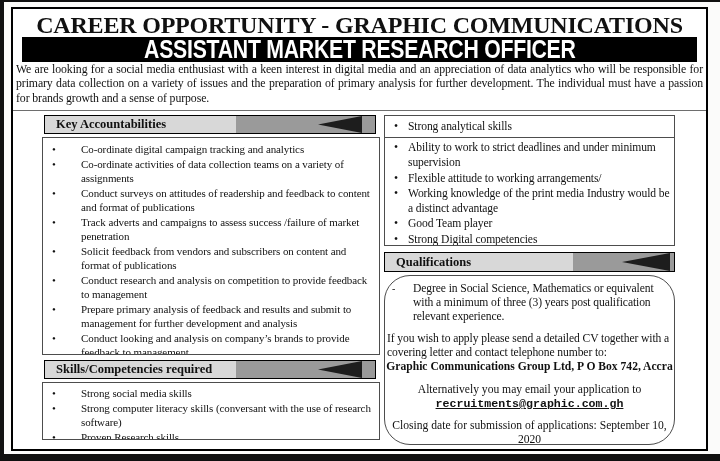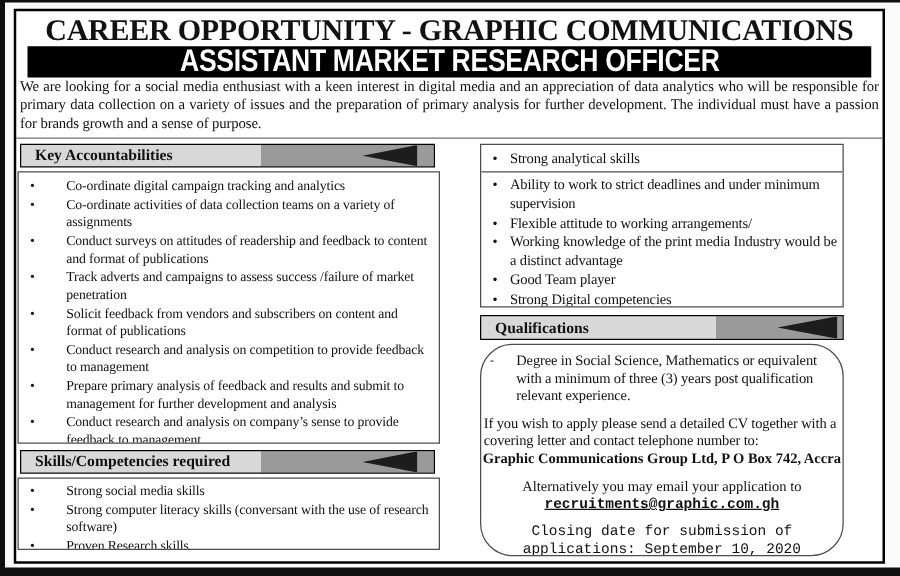--- a/index.html
+++ b/index.html
@@ -13,21 +13,21 @@
   .ad{position:absolute;left:11px;top:7px;width:693px;height:440px;border:2px solid #000;background:#fff;}
   .page-title{position:absolute;top:3px;left:0;width:100%;text-align:center;
               font-weight:bold;font-size:24px;letter-spacing:-0.2px;}
   .banner{position:absolute;top:28px;left:9px;width:675px;height:25px;background:var(--banner-bg,#000);
           display:flex;align-items:flex-start;justify-content:center;overflow:hidden;}
   .banner span{color:var(--banner-text,#fff);font-family:"Liberation Sans",sans-serif;font-weight:bold;
           font-size:25px;line-height:25px;white-space:nowrap;transform:scaleX(0.85);letter-spacing:-0.3px;}
   .intro{position:absolute;top:41px;left:3px;width:687px;font-size:11.8px;line-height:14.6px;
          text-align:justify;letter-spacing:-0.1px;}
   .rule{position:absolute;top:101px;left:0;width:100%;border-top:1.5px solid #6e6e6e;}
-  .col-left{position:absolute;left:1px;top:106px;width:338px;}
+  .col-left{position:absolute;left:1px;top:106px;width:338px;padding-left:28px;}
   .col-right{position:absolute;left:371px;top:106px;width:291px;}
   
   .bar{position:relative;height:19px;border:1px solid #000;box-sizing:border-box;
        background:linear-gradient(to right,var(--bar-light,#d8d8d8) 0%,var(--bar-light,#d8d8d8) 58%,
                   var(--bar-dark,#9a9a9a) 58%,var(--bar-dark,#9a9a9a) 100%);}
   .bar.wide-light{background:linear-gradient(to right,var(--bar-light,#d8d8d8) 0%,var(--bar-light,#d8d8d8) 65%,
                   var(--bar-dark,#9a9a9a) 65%,var(--bar-dark,#9a9a9a) 100%);}
   .bar .label{font-weight:bold;font-size:12.5px;line-height:17px;padding-left:11px;display:block;}
   .tri{position:absolute;top:0;right:13px;width:44px;height:100%;background:var(--triangle,#1d1d1d);
        clip-path:polygon(0 50%,100% 0,100% 100%);}
@@ -52,21 +52,21 @@
   .qual-bar .label{line-height:18px;}
   .qual-box{margin-top:3px;height:170px;font-size:11.6px;line-height:14px;border-radius:26px;}
   .degree{position:relative;margin-top:6px;padding-left:28px;padding-right:4px;letter-spacing:-0.1px;}
   .degree::before{content:"-";position:absolute;left:7px;top:0;font-size:10px;}
   .apply{margin:8px 3px 0 2px;letter-spacing:-0.1px;}
   .addr{margin-top:4px;font-weight:bold;text-align:center;}
   .addr2{font-weight:bold;text-align:center;}
   .email-intro{margin-top:9px;text-align:center;}
   .email{text-align:center;font-weight:bold;font-family:Liberation Mono, monospace;}
   .email a{color:#111;text-decoration:underline;}
-  .closing{margin-top:8px;text-align:center;font-family:Liberation Mono, monospace;}
+  .closing{margin-top:8px;text-align:center;}
   .note{text-align:center;}
 </style>
 </head>
 <body>
 
 <div class="screen">
   <div class="scan-top"></div>
   <div class="scan-left"></div>
   <div class="scan-bottom"></div>
 
@@ -85,21 +85,21 @@
       </div>
       <div class="box ka-box">
         <ul class="blist">
           <li>Co-ordinate digital campaign tracking and analytics</li>
           <li>Co-ordinate activities of data collection teams on a variety of assignments</li>
           <li>Conduct surveys on attitudes of readership and feedback to content and format of publications</li>
           <li>Track adverts and campaigns to assess success /failure of market penetration</li>
           <li>Solicit feedback from vendors and subscribers on content and format of publications</li>
           <li>Conduct research and analysis on competition to provide feedback to management</li>
           <li>Prepare primary analysis of feedback and results and submit to management for further development and analysis</li>
-          <li>Conduct research and analysis on company’s sense to provide feedback to management</li>
+          <li>Conduct looking and analysis on company’s brands to provide feedback to management</li>
         </ul>
       </div>
       <div class="bar inner skills-bar">
         <span class="label">Skills/Competencies required</span>
         <span class="tri"></span>
       </div>
       <div class="box skills-box">
         <ul class="blist">
           <li>Strong social media skills</li>
           <li>Strong computer literacy skills (conversant with the use of research software)</li>

